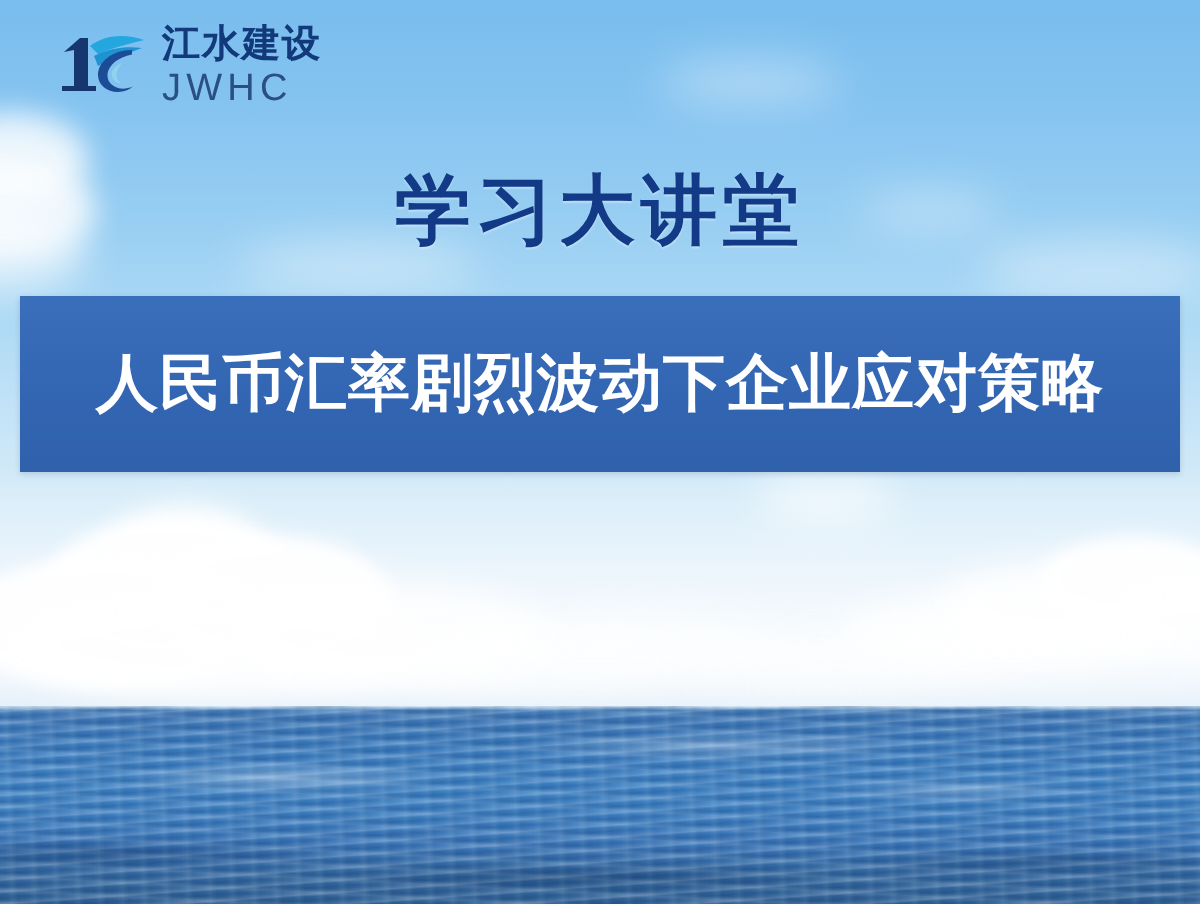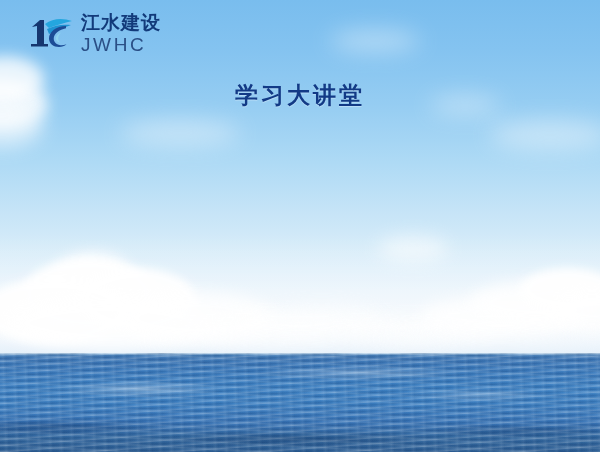--- a/index.html
+++ b/index.html
@@ -202,21 +202,21 @@
 
   
   .headline {
     position: absolute;
     left: 0;
     top: 80px;
     width: 600px;
     text-align: center;
     font-family: "DejaVu Serif", serif;
     font-weight: 700;
-    font-size: 23px;
+    font-size: 38px;
     letter-spacing: 3px;
     color: #123a86;
     text-shadow: 0 1px 1px rgba(255,255,255,0.35);
   }
 
   
   .banner {
     position: absolute;
     left: 10px;
     top: 148px;
@@ -301,14 +301,17 @@
       </svg>
     </span>
     <span class="logo-words">
       <span class="logo-cn">江水建设</span>
       <span class="logo-en">JWHC</span>
     </span>
   </div>
 
   <div class="headline">学习大讲堂</div>
 
+  <div class="banner">
+    <span class="banner-text">人民币汇率剧烈波动下企业应对策略</span>
+  </div>
 
 </div>
 
 </body></html>

